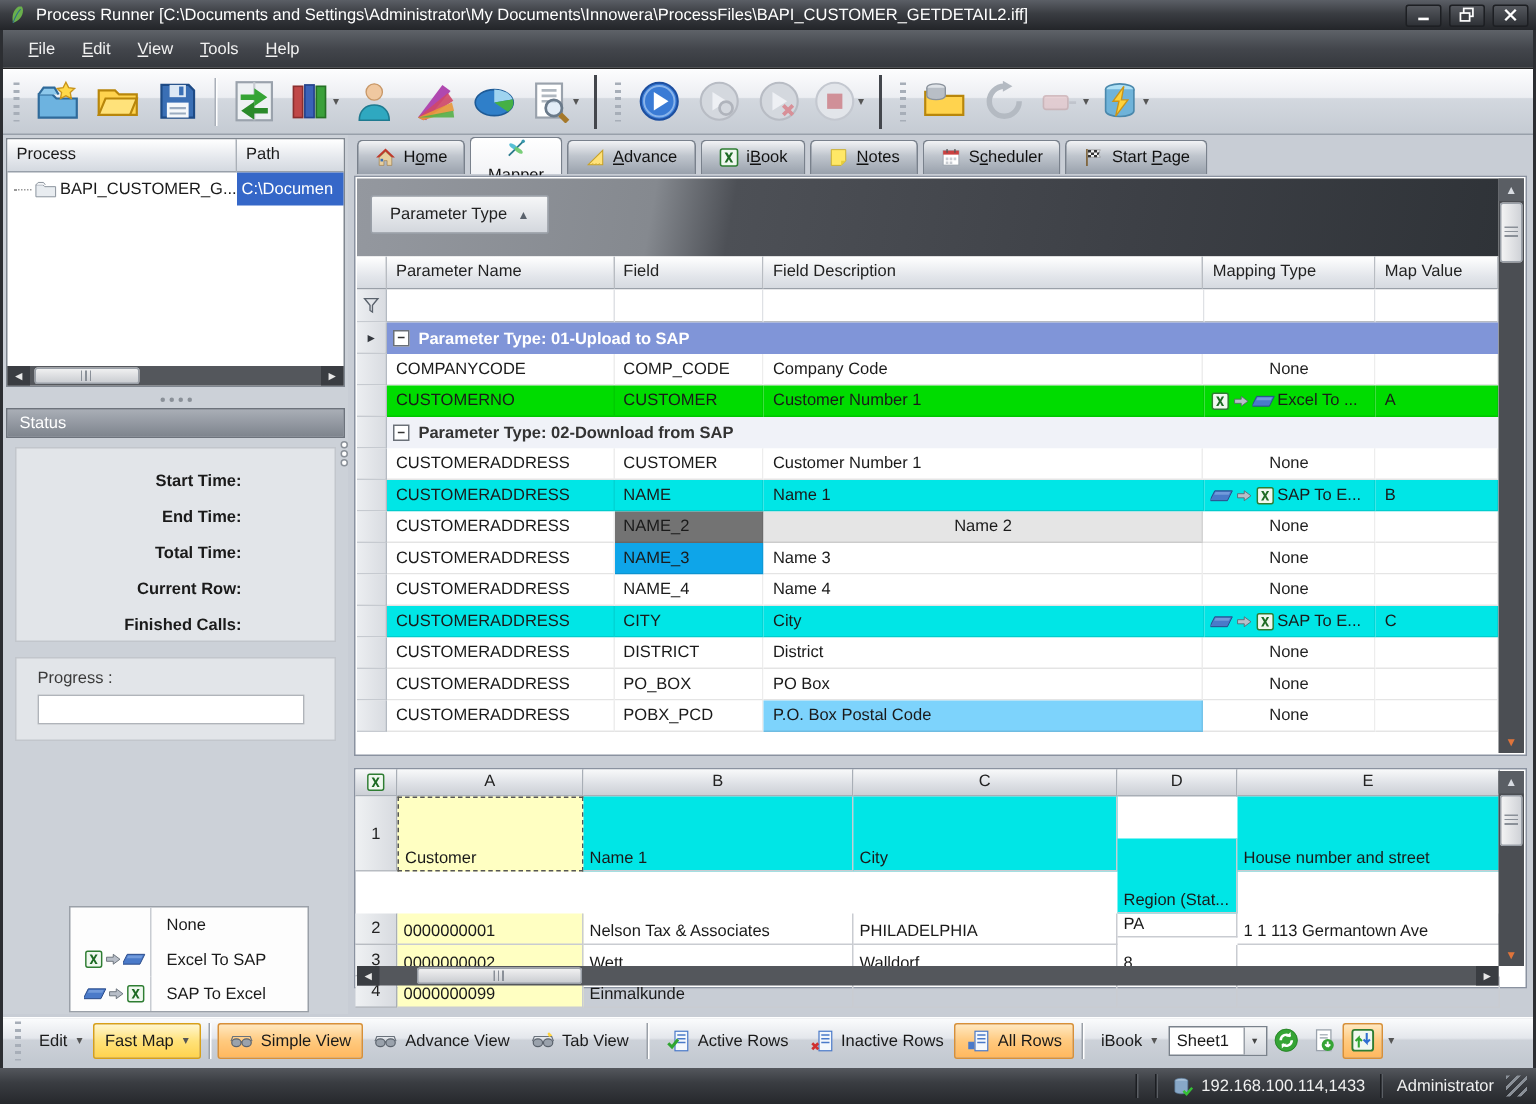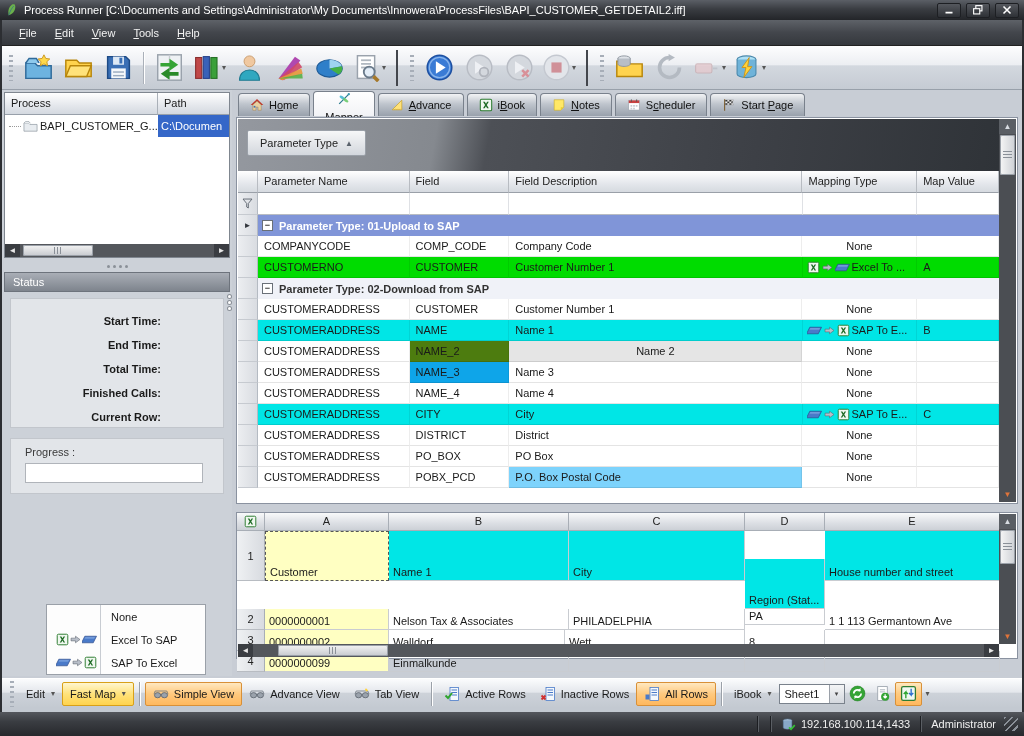--- a/index.html
+++ b/index.html
@@ -401,22 +401,22 @@
         <i></i>
         <i></i>
         <i></i>
       </div>
 
     <div class="status-title">Status</div>
     <div class="status-box" id="status-box">
         <div class="status-field">Start Time:</div>
         <div class="status-field">End Time:</div>
         <div class="status-field">Total Time:</div>
+        <div class="status-field">Current Row:</div>
         <div class="status-field">Finished Calls:</div>
-        <div class="status-field">Current Row:</div>
       </div>
     <div class="progress-box">
       <div>Progress :</div>
       <div class="progress-bar"></div>
     </div>
 
     <div class="legend" id="legend">
         <div class="legend-row">
           <span class="legend-ic"></span>
           <span class="legend-lb">None</span>
@@ -658,21 +658,21 @@
                   <path d="M4.6 4.2l2.3 3.8-2.3 3.8h1.9l1.4-2.5 1.4 2.5h1.9L8.9 8l2.3-3.8H9.3L8 6.5 6.6 4.2z" fill="#1e6b24"></path>
                 </svg>
               </span>
               <span style="overflow: hidden;">SAP To E...</span>
             </div>
             <div class="g-cell" style="width: 82px; background: rgb(0, 230, 230);">B</div>
           </div>
           <div class="g-row">
             <div class="g-gut" style="height: 21px;"></div>
             <div class="g-cell" style="width: 152px; background: rgb(255, 255, 255);">CUSTOMERADDRESS</div>
-            <div class="g-cell" style="width: 100px; background: #4d7c0f;">NAME_2</div>
+            <div class="g-cell" style="width: 100px; background: #737373;">NAME_2</div>
             <div class="g-cell" style="width: 294px; background: #e5e5e5; text-align: center;">Name 2</div>
             <div class="g-cell none" style="width: 115px; background: rgb(255, 255, 255);">None</div>
             <div class="g-cell" style="width: 82px; background: rgb(255, 255, 255);"></div>
           </div>
           <div class="g-row">
             <div class="g-gut" style="height: 21px;"></div>
             <div class="g-cell" style="width: 152px; background: rgb(255, 255, 255);">CUSTOMERADDRESS</div>
             <div class="g-cell" style="width: 100px; background: #0ea5e9;">NAME_3</div>
             <div class="g-cell" style="width: 294px; background: rgb(255, 255, 255);">Name 3</div>
             <div class="g-cell none" style="width: 115px; background: rgb(255, 255, 255);">None</div>
@@ -774,22 +774,22 @@
             <div class="s-num" style="width: 28px; height: 21px;">2</div>
             <div class="s-cell" style="width: 124px; height: 21px; background: rgb(255, 255, 194);">0000000001</div>
             <div class="s-cell" style="width: 180px; height: 21px;">Nelson Tax &amp; Associates</div>
             <div class="s-cell" style="width: 176px; height: 21px;">PHILADELPHIA</div>
             <div class="s-cell" style="width: 80px; height: 16px;">PA</div>
             <div class="s-cell" style="width: 175px; height: 21px;">1 1 113 Germantown Ave</div>
           </div>
           <div class="s-row">
             <div class="s-num" style="width: 28px; height: 21px;">3</div>
             <div class="s-cell" style="width: 124px; height: 21px; background: rgb(255, 255, 194);">0000000002</div>
+            <div class="s-cell" style="width: 180px; height: 21px;">Wett</div>
             <div class="s-cell" style="width: 176px; height: 21px;">Walldorf</div>
-            <div class="s-cell" style="width: 180px; height: 21px;">Wett</div>
             <div class="s-cell" style="width: 80px; height: 21px;">8</div>
           </div>
           <div class="s-row">
             <div class="s-num" style="width: 28px; height: 21px;">4</div>
             <div class="s-cell" style="width: 124px; height: 21px; background: rgb(255, 255, 194);">0000000099</div>
             <div class="s-cell" style="width: 180px; height: 21px;">Einmalkunde</div>
             <div class="s-cell" style="width: 176px; height: 21px;"></div>
             <div class="s-cell" style="width: 80px; height: 21px;"></div>
             <div class="s-cell" style="width: 175px; height: 21px;"></div>
           </div>

